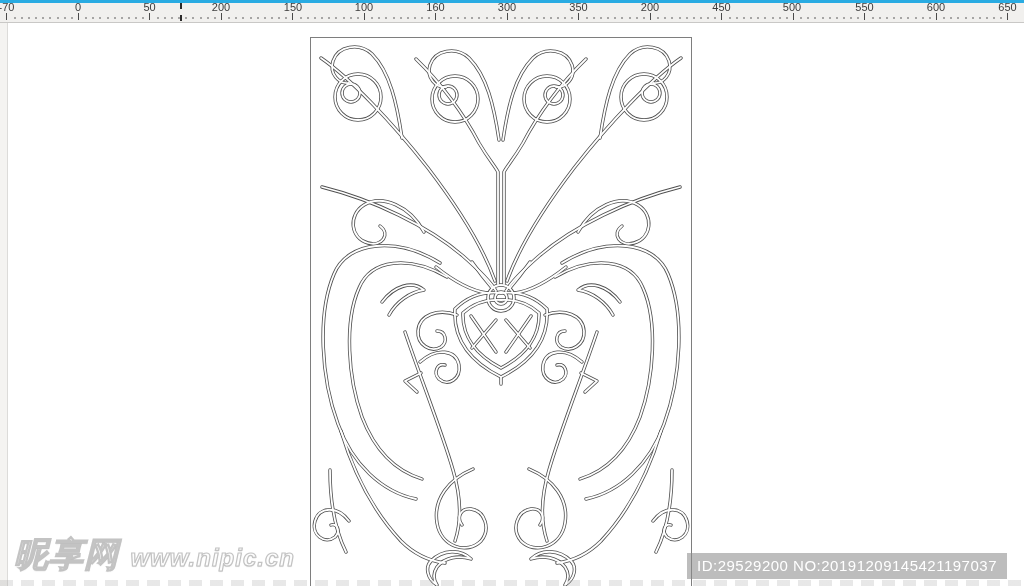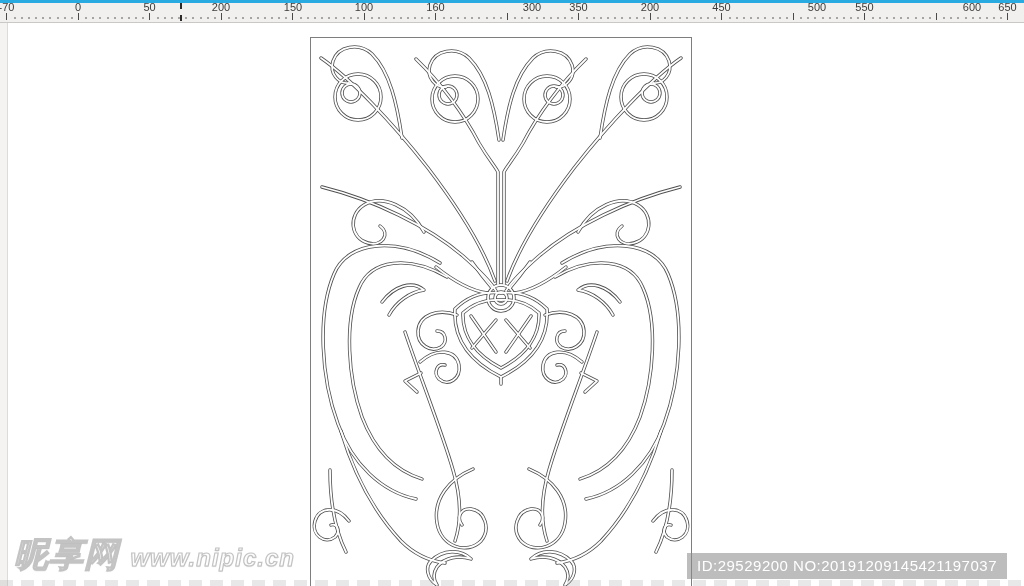--- a/index.html
+++ b/index.html
@@ -76,33 +76,33 @@
       <div class="tick-label" style="left: 149.5px;">50</div>
       <div class="tick-major" style="left: 220.5px;"></div>
       <div class="tick-label" style="left: 221px;">200</div>
       <div class="tick-major" style="left: 292px;"></div>
       <div class="tick-label" style="left: 293px;">150</div>
       <div class="tick-major" style="left: 363.5px;"></div>
       <div class="tick-label" style="left: 364px;">100</div>
       <div class="tick-major" style="left: 435px;"></div>
       <div class="tick-label" style="left: 435.5px;">160</div>
       <div class="tick-major" style="left: 506.5px;"></div>
-      <div class="tick-label" style="left: 532px;">300</div>
+      <div class="tick-label" style="left: 507px;">300</div>
       <div class="tick-major" style="left: 578px;"></div>
       <div class="tick-label" style="left: 578.5px;">350</div>
       <div class="tick-major" style="left: 649.5px;"></div>
       <div class="tick-label" style="left: 650px;">200</div>
       <div class="tick-major" style="left: 721px;"></div>
       <div class="tick-label" style="left: 721.5px;">450</div>
       <div class="tick-major" style="left: 792.5px;"></div>
-      <div class="tick-label" style="left: 817px;">500</div>
+      <div class="tick-label" style="left: 792px;">500</div>
       <div class="tick-major" style="left: 864px;"></div>
       <div class="tick-label" style="left: 864.5px;">550</div>
       <div class="tick-major" style="left: 935.5px;"></div>
-      <div class="tick-label" style="left: 936px; margin-left: 36px;">600</div>
+      <div class="tick-label" style="left: 936px;">600</div>
       <div class="tick-major" style="left: 1007px;"></div>
       <div class="tick-label" style="left: 1007.5px;">650</div>
       <div class="tick-dot" style="left: 13.65px;"></div>
       <div class="tick-dot" style="left: 20.8px;"></div>
       <div class="tick-dot" style="left: 27.95px;"></div>
       <div class="tick-dot" style="left: 35.1px;"></div>
       <div class="tick-dot" style="left: 42.25px;"></div>
       <div class="tick-dot" style="left: 49.4px;"></div>
       <div class="tick-dot" style="left: 56.55px;"></div>
       <div class="tick-dot" style="left: 63.7px;"></div>

